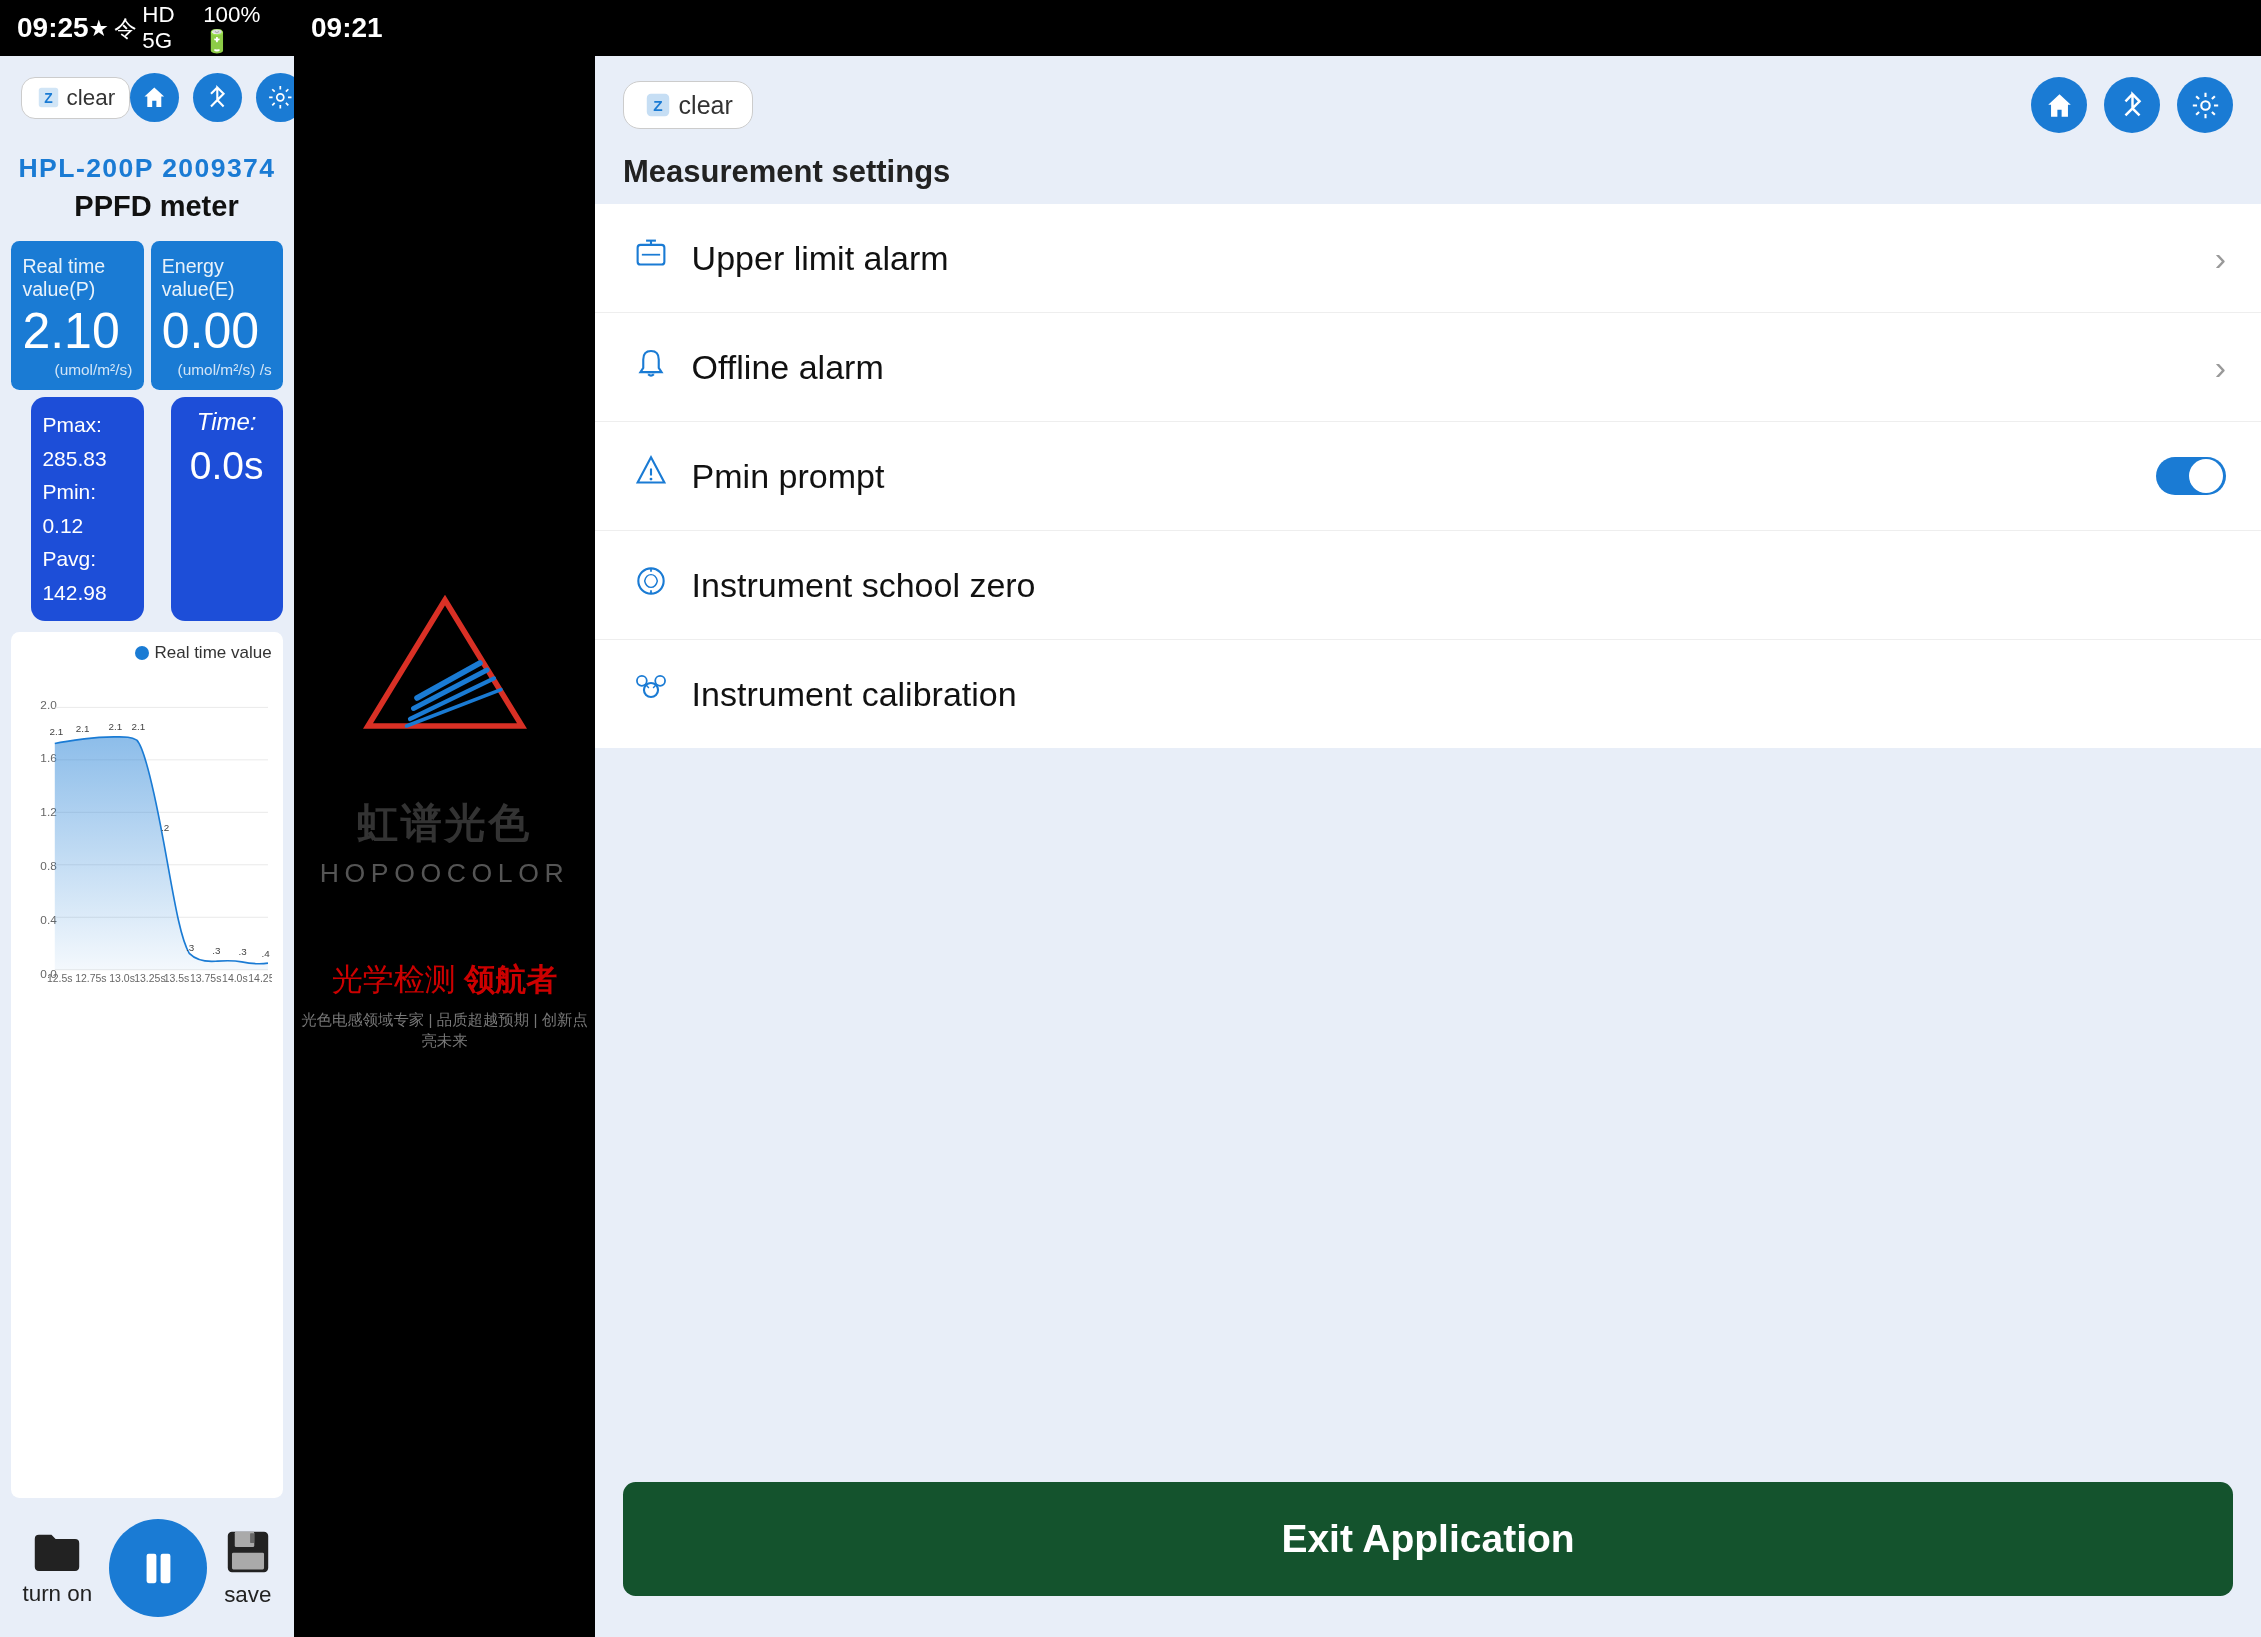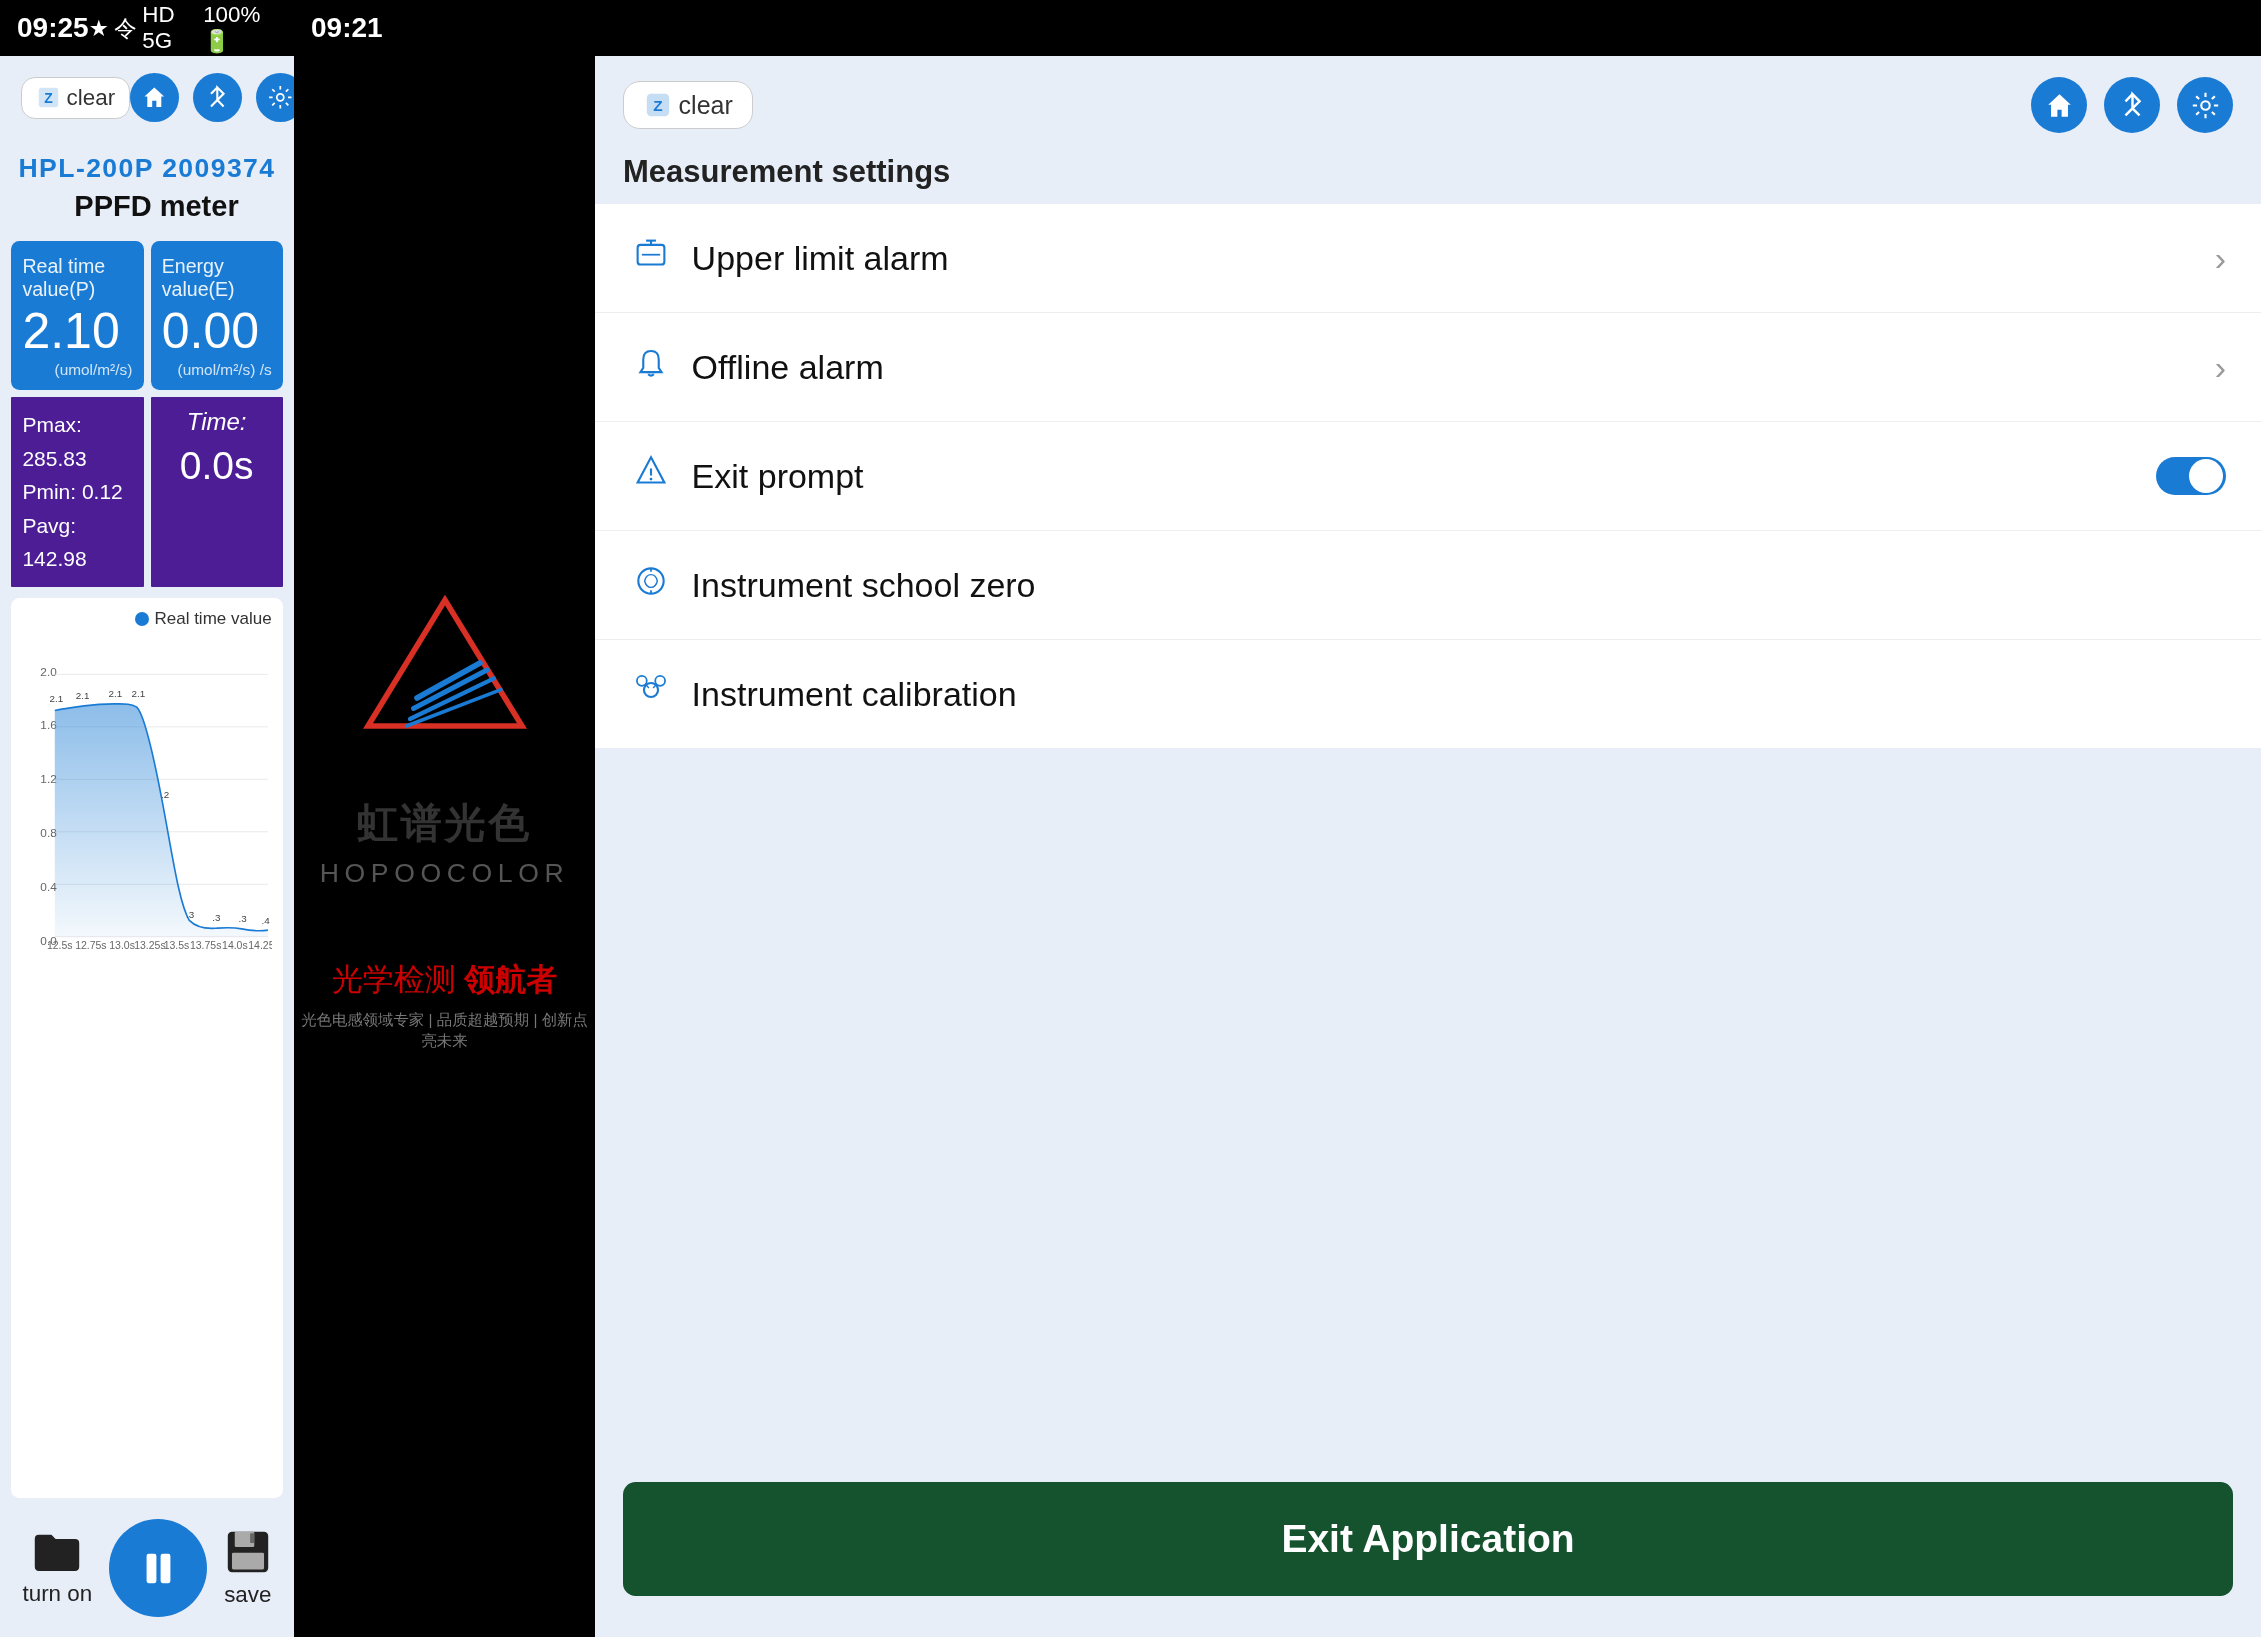--- a/index.html
+++ b/index.html
@@ -113,24 +113,25 @@
       text-align: right;
       margin-top: 4.2px;
     }
     .stats-row {
       display: flex;
       gap: 7px;
       padding: 7px 11.2px 0 11.2px;
     }
     .stat-card {
       flex: 1;
-      background: #4c1d95;
-      border-radius: 1px;
+      background: #1d4ed8;
+      border-radius: 14px;
       padding: 11.2px 11.2px;
       color: #fff;
+      margin-left: 20px;
     }
     .stat-line {
       font-size: 21px;
       line-height: 1.6;
     }
     .time-card {
       display: flex;
       flex-direction: column;
       justify-content: flex-start;
       align-items: center;
@@ -602,21 +603,21 @@
 
     <div class="settings-item">
       <div class="settings-item-left">
         <div class="settings-icon">
           <svg width="38" height="38" viewBox="0 0 54 54">
             <path d="M27 6 L46 42 L8 42 Z" stroke="#1a7bd4" stroke-width="3" fill="none"></path>
             <line x1="27" y1="22" x2="27" y2="32" stroke="#1a7bd4" stroke-width="3"></line>
             <circle cx="27" cy="37" r="2" fill="#1a7bd4"></circle>
           </svg>
         </div>
-        <div class="settings-label">Exit prompt</div>
+        <div class="settings-label">Pmin prompt</div>
       </div>
       <div class="toggle-switch">
         <div class="toggle-thumb"></div>
       </div>
     </div>
 
     <div class="settings-item">
       <div class="settings-item-left">
         <div class="settings-icon">
           <svg width="38" height="38" viewBox="0 0 54 54">

